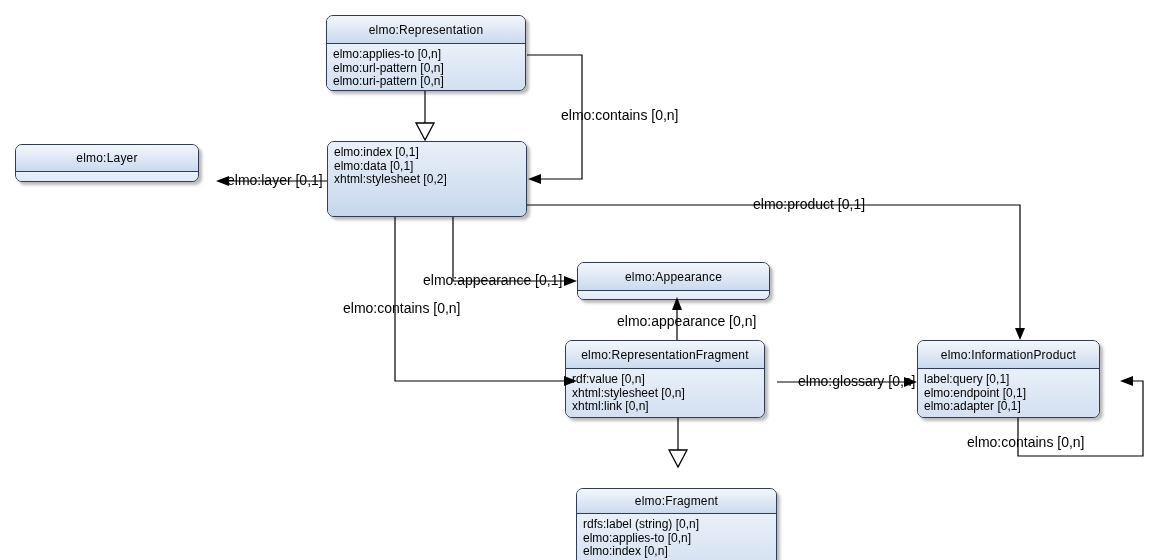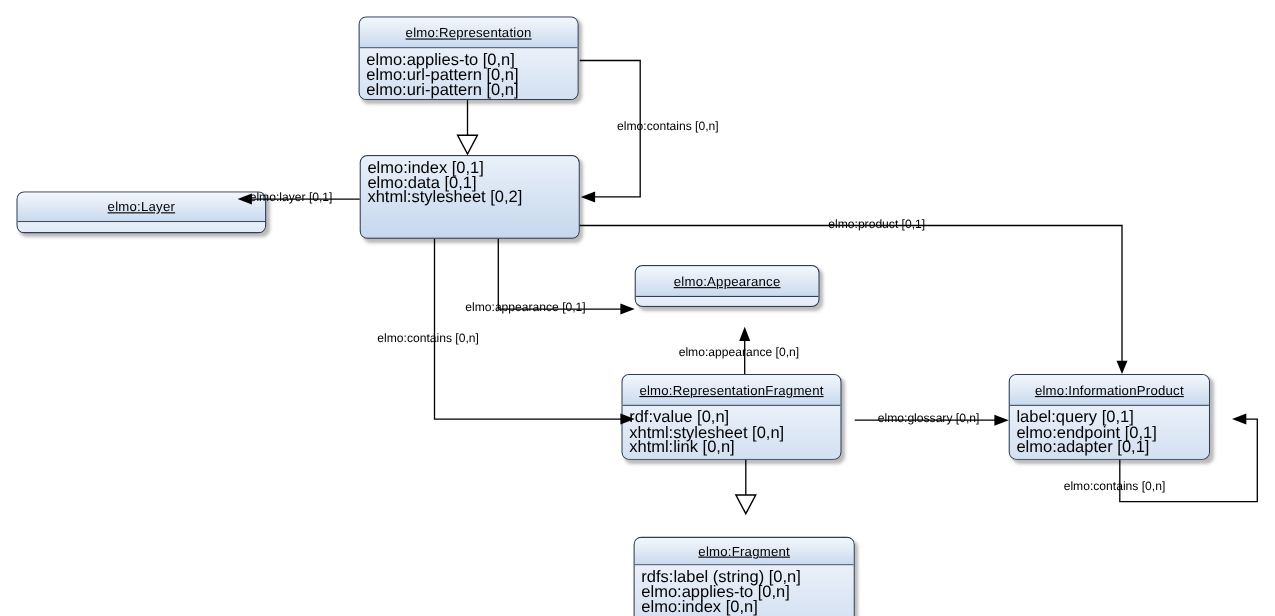--- a/index.html
+++ b/index.html
@@ -11,29 +11,28 @@
     position:absolute;box-sizing:border-box;
     border:1.6px solid #2e3c54;border-radius:7px;
     box-shadow:3px 3px 3px rgba(130,130,130,.55);
     overflow:hidden;background:#dce6f4;
   }
   .node-title{
     box-sizing:border-box;display:flex;align-items:center;justify-content:center;
     font-size:12px;letter-spacing:.2px;
     border-bottom:1.4px solid #2e3c54;
     background:linear-gradient(to bottom,#f3f7fc 0%,#dde7f4 55%,#c9daee 100%);
-    text-decoration:underline;
   }
   .node-attrs{
     box-sizing:border-box;padding:4px 6px 0 6px;height:100%;
-    font-size:15px;line-height:13.5px;white-space:nowrap;
+    font-size:12px;line-height:13.5px;white-space:nowrap;
     background:linear-gradient(to bottom,#e9f0f9 0%,#c6d7ec 100%);
   }
   .edge-label{
-    position:absolute;font-size:11px;line-height:13px;white-space:nowrap;z-index:5;
+    position:absolute;font-size:14px;line-height:13px;white-space:nowrap;z-index:5;
   }
   svg.wires{position:absolute;left:0;top:0;z-index:4;pointer-events:none;}
   svg.wires *{vector-effect:non-scaling-stroke;}
 </style>
 </head>
 <body>
 
 <div id="canvas">
 
   <div class="node" style="left:326px;top:15px;width:200px;height:76px">
@@ -46,26 +45,26 @@
   </div>
 
   <div class="node" style="left:327px;top:141px;width:200px;height:76px">
     <div class="node-attrs">
       <div>elmo:index [0,1]</div>
       <div>elmo:data [0,1]</div>
       <div>xhtml:stylesheet [0,2]</div>
     </div>
   </div>
 
-  <div class="node" style="left:15px;top:174px;width:227px;height:38px">
+  <div class="node" style="left:15px;top:144px;width:184px;height:38px">
     <div class="node-title" style="height:27px">elmo:Layer</div>
     <div class="node-attrs"></div>
   </div>
 
-  <div class="node" style="left:577px;top:241px;width:168px;height:38px">
+  <div class="node" style="left:577px;top:262px;width:193px;height:38px">
     <div class="node-title" style="height:28px">elmo:Appearance</div>
     <div class="node-attrs"></div>
   </div>
 
   <div class="node" style="left:565px;top:340px;width:200px;height:78px">
     <div class="node-title" style="height:28px">elmo:RepresentationFragment</div>
     <div class="node-attrs">
       <div>rdf:value [0,n]</div>
       <div>xhtml:stylesheet [0,n]</div>
       <div>xhtml:link [0,n]</div>

